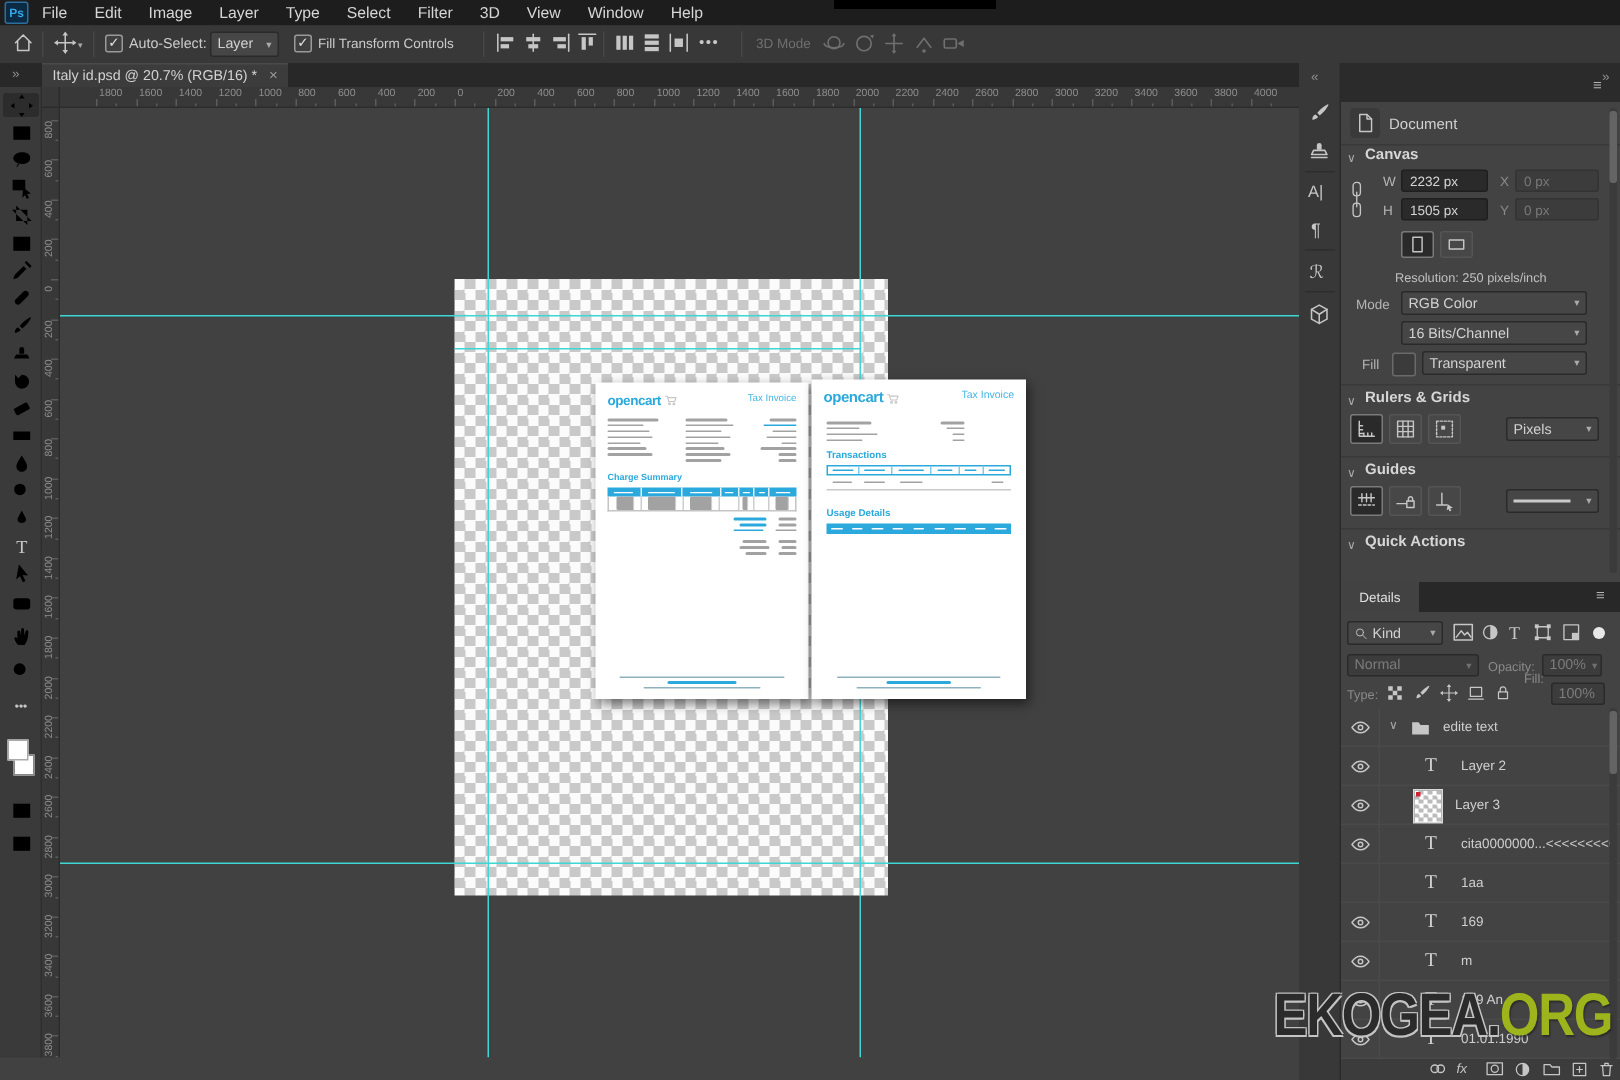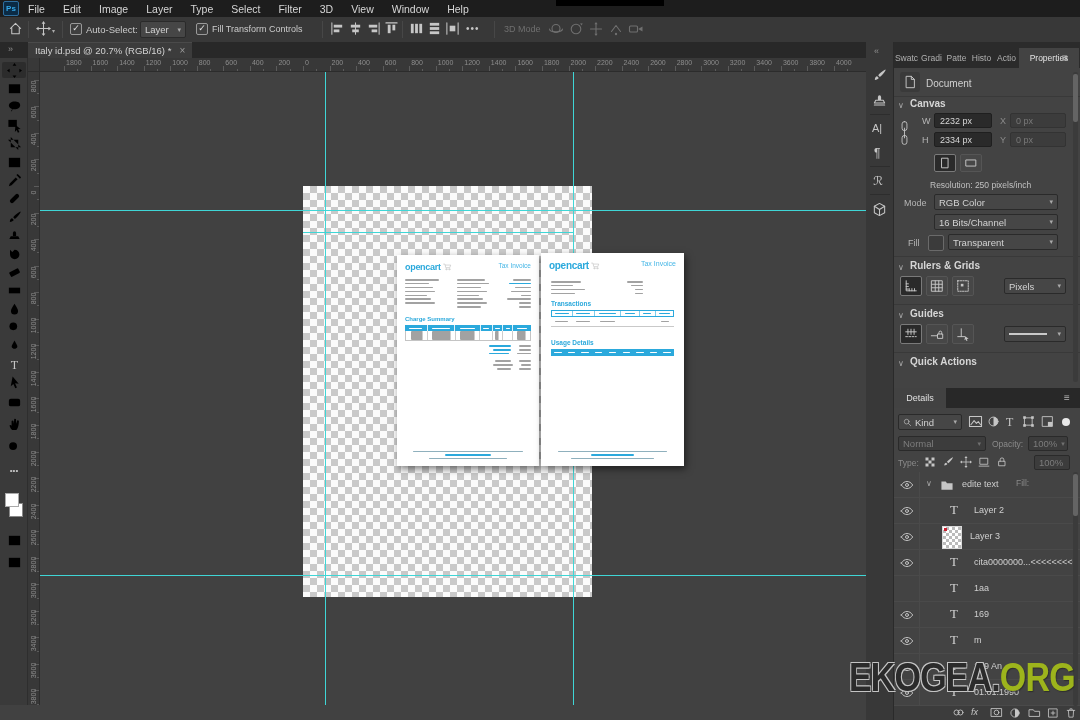--- a/index.html
+++ b/index.html
@@ -823,28 +823,20 @@
     <div class="abs" style="left:4px;top:124px;width:20px;height:1px;background:#2d2d2d;"></div>
     <div class="abs ic txt" style="left:7px;top:132px;font-size:12px;font-style:italic;">ℛ</div>
     <div class="abs" style="left:4px;top:152px;width:20px;height:1px;background:#2d2d2d;"></div>
     <div class="abs ic" style="left:6px;top:160px;">
         <svg width="15" height="15" viewBox="0 0 16 16">
           <path d="M8 1.5l5.5 3v7L8 14.5l-5.5-3v-7z"></path>
           <path d="M2.5 4.5L8 8l5.5-3.5M8 8v6.5" stroke-width=".7"></path>
         </svg>
       </div>
 
-    <div class="abs flex" style="left:28px;top:6px;height:20px;" id="prop-tabs">
-        <div class="ptab" style="width: 25px;">Swatc</div>
-        <div class="ptab" style="width: 25px;">Gradi</div>
-        <div class="ptab" style="width: 25px;">Patte</div>
-        <div class="ptab" style="width: 25px;">Histo</div>
-        <div class="ptab" style="width: 25px;">Actio</div>
-        <div class="ptab active" style="width: 60px;">Properties</div>
-      </div>
     <span class="abs" style="left:196px;top:10px;color:#b5b5b5;font-size:10px;">≡</span>
 
     <div class="abs" style="left:34px;top:30px;width:20px;height:20px;background:#3a3a3a;border-radius:3px;">
       <div class="ic" style="width:20px;height:20px;">
           <svg width="14" height="14" viewBox="0 0 16 16">
             <path d="M4 1.5h5.5L13 5v9.5H4z"></path>
             <path d="M9.5 1.5V5H13"></path>
           </svg>
         </div>
     </div>
@@ -859,21 +851,21 @@
           <rect x="5" y="2" width="6" height="11" rx="2.8"></rect>
           <rect x="5" y="19" width="6" height="11" rx="2.8"></rect>
           <path d="M8 10v12"></path>
         </svg>
       </div>
     <span class="abs plabel" style="left:56px;top:74px;">W</span>
     <div class="abs pfield" style="left:68px;top:71px;width:58px;height:15px;">2232 px</div>
     <span class="abs plabel" style="left:134px;top:74px;color:#8a8a8a;">X</span>
     <div class="abs pfield dis" style="left:144px;top:71px;width:56px;height:15px;">0 px</div>
     <span class="abs plabel" style="left:56px;top:93px;">H</span>
-    <div class="abs pfield" style="left:68px;top:90px;width:58px;height:15px;">2334 px</div>
+    <div class="abs pfield" style="left:68px;top:90px;width:58px;height:15px;">1505 px</div>
     <span class="abs plabel" style="left:134px;top:93px;color:#8a8a8a;">Y</span>
     <div class="abs pfield dis" style="left:144px;top:90px;width:56px;height:15px;">0 px</div>
 
     <div class="abs pbtn on" style="left:68px;top:112px;width:22px;height:18px;">
       <span class="ic">
           <svg width="14" height="14" viewBox="0 0 16 16">
             <rect x="4.5" y="2.5" width="7" height="11"></rect>
           </svg>
         </span>
     </div>
@@ -1059,21 +1051,21 @@
           <rect x="3" y="3" width="10" height="8"></rect>
           <path d="M1.5 13.5h13"></path>
         </svg>
       </div>
     <div class="abs ic" style="left:130px;top:414px;">
         <svg width="12" height="12" viewBox="0 0 16 16">
           <rect x="4" y="7" width="8" height="6"></rect>
           <path d="M5.5 7V5a2.5 2.5 0 015 0v2"></path>
         </svg>
       </div>
-    <span class="abs" style="left:150px;top:436px;font-size:8.5px;color:#8a8a8a;">Fill:</span>
+    <span class="abs" style="left:150px;top:405px;font-size:8.5px;color:#8a8a8a;">Fill:</span>
     <div class="abs dd" style="left:168px;top:413px;width:36px;height:15px;background:#3c3c3c;color:#7c7c7c;">
       <span>100%</span>
     </div>
 
     <div id="layer-list">
         <div class="lrow" style="top: 430px;">
           <div class="eyebox">
             <span class="ic">
               <svg width="14" height="10" viewBox="0 0 16 11">
                 <path d="M1.5 5.5C3.5 2.6 5.5 1.5 8 1.5s4.5 1.1 6.5 4c-2 2.9-4 4-6.5 4s-4.5-1.1-6.5-4z"></path>

